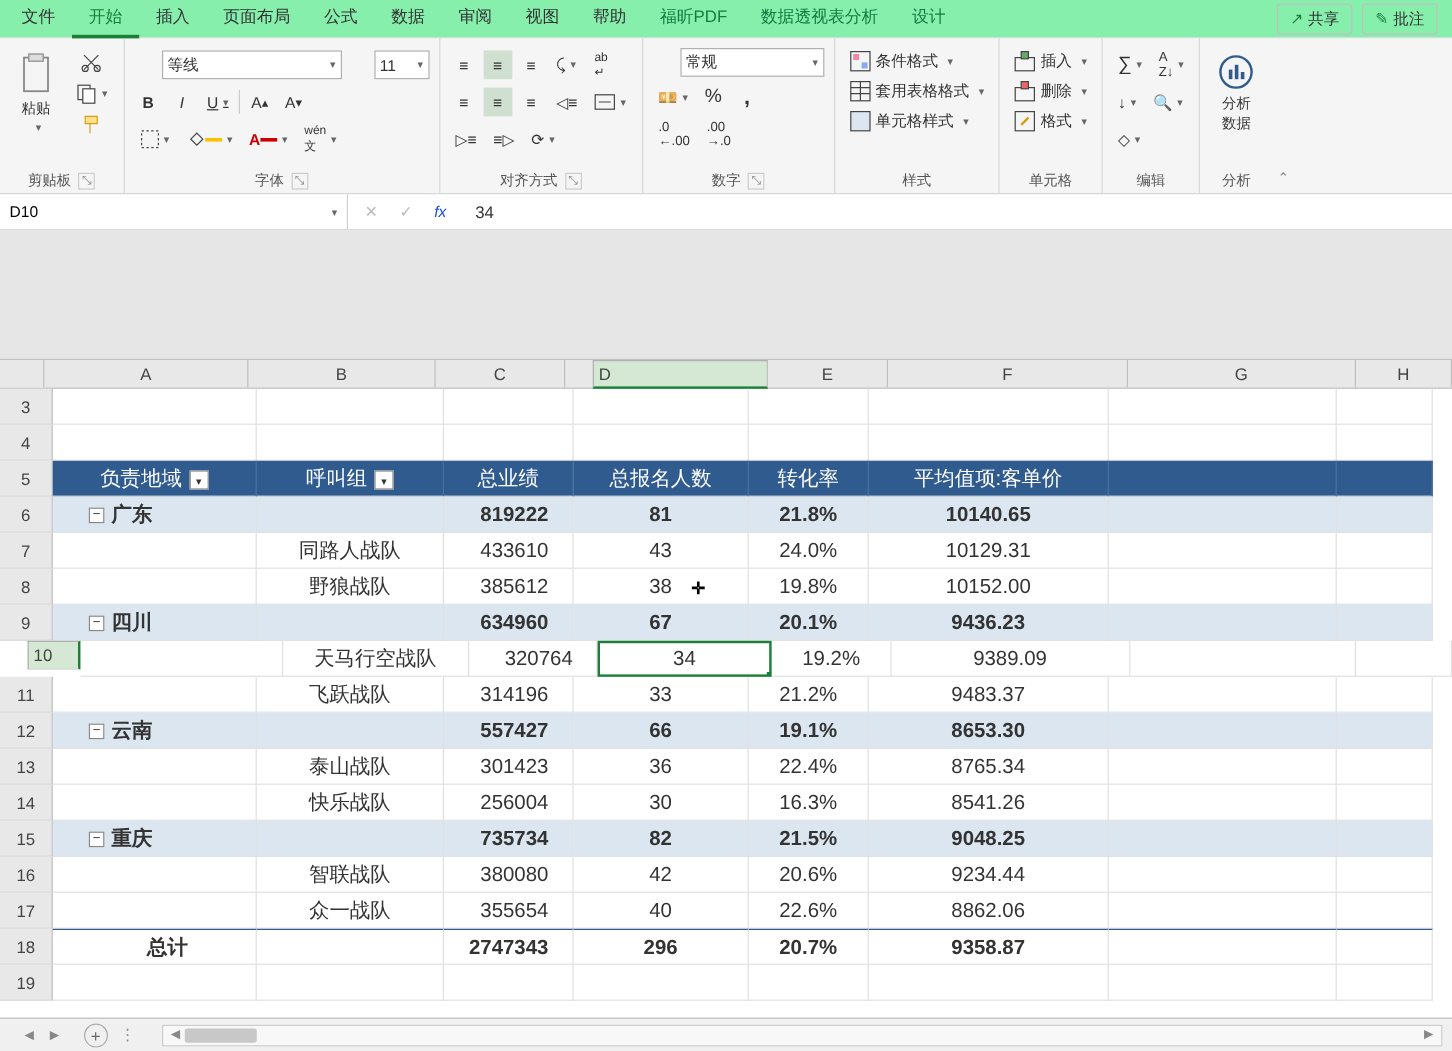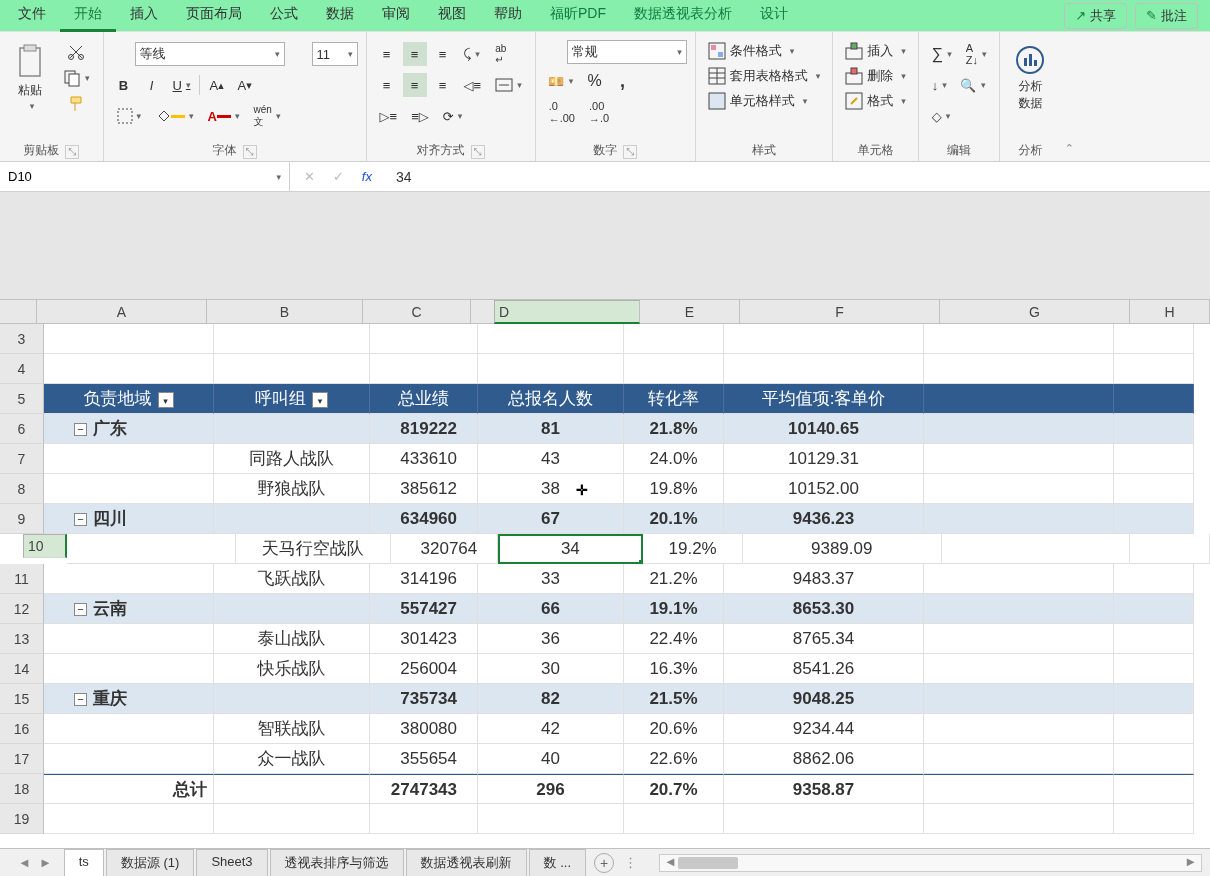--- a/index.html
+++ b/index.html
@@ -9,21 +9,21 @@
 .menubar { display: flex; align-items: center; background: #86efac; height: 32px; border-bottom: 1px solid #e0e0e0; padding: 0 4px; text-align: right; }
 .menubar .mi { padding: 6px 14px; font-size: 14px; cursor: pointer; color: #333; }
 .menubar .mi.active { color: #1a7f37; border-bottom: 3px solid #1a7f37; font-weight: 500; }
 .menubar .mi.green { color: #107c41; }
 .menubar .right { margin-left: auto; display: flex; gap: 8px; padding-right: 8px; }
 .menubar .btn { border: 1px solid #c0c0c0; padding: 3px 10px; border-radius: 3px; font-size: 13px; display: flex; align-items: center; gap: 4px; cursor: pointer; }
 
 
 .ribbon { display: flex; background: #f5f5f5; border-bottom: 1px solid #d0d0d0; height: 130px; }
 .group { border-right: 1px solid #d8d8d8; padding: 4px 8px 2px 8px; display: flex; flex-direction: column; position: relative; }
-.group-label { text-align: center; font-size: 12px; color: #555; padding-top: 4px; margin-top: auto; display: flex; justify-content: center; align-items: flex-end; gap: 6px; }
+.group-label { text-align: center; font-size: 12px; color: #555; padding-top: 4px; margin-top: auto; display: flex; justify-content: center; align-items: center; gap: 6px; }
 .group-body { flex: 1; display: flex; gap: 6px; align-items: flex-start; padding-top: 4px; }
 .dialog-launcher { font-size: 10px; color: #888; border: 1px solid #ccc; width: 14px; height: 14px; display: inline-flex; align-items: center; justify-content: center; }
 
 .big-btn { display: flex; flex-direction: column; align-items: center; padding: 4px 6px; cursor: pointer; font-size: 12px; gap: 2px; }
 .mini-row { display: flex; gap: 4px; align-items: center; margin: 2px 0; }
 .sel { border: 1px solid #b0b0b0; background: #fff; padding: 2px 4px; font-size: 13px; height: 24px; display: flex; align-items: center; justify-content: space-between; margin-left: 23px; }
 .dd { font-size: 9px; color: #666; margin-left: 4px; }
 .sm-btn { padding: 2px 4px; cursor: pointer; min-width: 24px; height: 24px; display: inline-flex; align-items: center; justify-content: center; font-size: 13px; border: 1px solid transparent; }
 .txt-btn { display: flex; align-items: center; gap: 4px; padding: 2px 4px; font-size: 13px; cursor: pointer; white-space: nowrap; }
 
@@ -53,21 +53,21 @@
 .cell { border-right: 1px solid #e0e0e0; border-bottom: 1px solid #e0e0e0; padding: 0 6px; line-height: 30px; font-size: 17px; overflow: hidden; white-space: nowrap; }
 .hdr-row .cell { background: #2f5b8f; color: #fff; font-weight: 500; text-align: center; border-right: 1px solid #4a6fa0; }
 .hdr-row .cell:first-of-type { text-align: left; padding-left: 30px; }
 .filter-arrow { display: inline-block; width: 16px; height: 16px; background: #fff; color: #333; font-size: 9px; line-height: 16px; text-align: center; border: 1px solid #888; margin-left: 6px; vertical-align: middle; }
 .region-row .cell { background: #dce6f1; font-weight: bold; }
 .region-row .cell.cA { padding-left: 30px; }
 .expand-box { display: inline-block; width: 13px; height: 13px; border: 1px solid #888; background: #fff; font-size: 11px; line-height: 11px; text-align: center; margin-right: 6px; vertical-align: middle; font-weight: normal; }
 .num { text-align: center; }
 .numR { text-align: right; padding-right: 20px; }
 .total-row .cell { font-weight: bold; border-top: 1px solid #2f5b8f; }
-.total-row .cell.cA { text-align: right; padding-left: 28px; }
+.total-row .cell.cA { text-align: center; padding-left: 28px; }
 .active-cell { outline: 2px solid #1a7f37; outline-offset: -2px; position: relative; }
 .active-cell::after { content: ''; position: absolute; right: -3px; bottom: -3px; width: 6px; height: 6px; background: #1a7f37; }
 
 .cursor-plus { position: absolute; left: 576px; top: 182px; font-size: 14px; color: #000; pointer-events: none; font-weight: bold; }
 
 
 .sheet-tabs { position: absolute; bottom: 0; left: 0; right: 0; height: 28px; background: #f0f0f0; border-top: 1px solid #c0c0c0; display: flex; align-items: center; padding: 0 8px; gap: 2px; }
 .nav-arrows { display: flex; gap: 8px; padding: 0 10px; color: #888; }
 .tab { padding: 4px 14px; background: #fff; border: 1px solid #c0c0c0; border-bottom: none; font-size: 13px; cursor: pointer; }
 .tab.inactive { background: #e8e8e8; }
@@ -596,28 +596,20 @@
       </div>
     </div>
   <div class="cursor-plus">✛</div>
 </div>
 
 <div class="sheet-tabs">
   <div class="nav-arrows">
     <span>◄</span>
     <span>►</span>
   </div>
-  <div id="sheet-tabs-inner" style="display:flex;gap:2px">
-      <div class="tab">ts</div>
-      <div class="tab inactive">数据源 (1)</div>
-      <div class="tab inactive">Sheet3</div>
-      <div class="tab inactive">透视表排序与筛选</div>
-      <div class="tab inactive">数据透视表刷新</div>
-      <div class="tab inactive">数 ...</div>
-    </div>
   <div class="add-sheet">+</div>
   <span style="color:#888;margin-left:8px">⋮</span>
   <div class="hscroll">
     <span style="position:absolute;left:4px;top:-1px;color:#888">◄</span>
     <div class="hscroll-thumb" style="left:18px"></div>
     <span style="position:absolute;right:4px;top:-1px;color:#888">►</span>
   </div>
 </div>
 
 </body></html>

